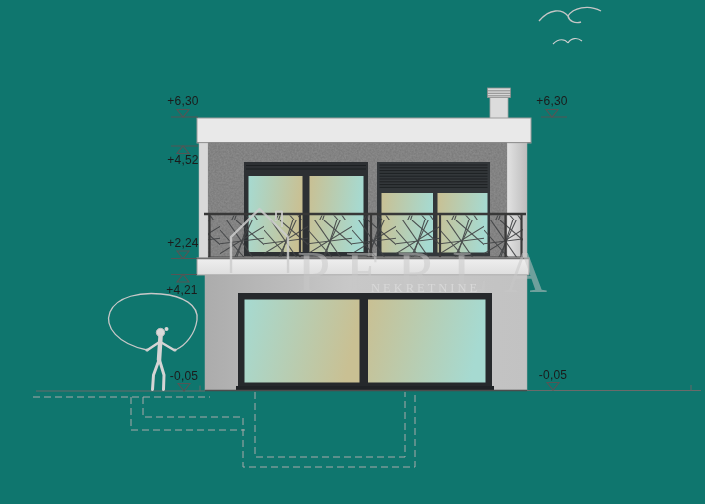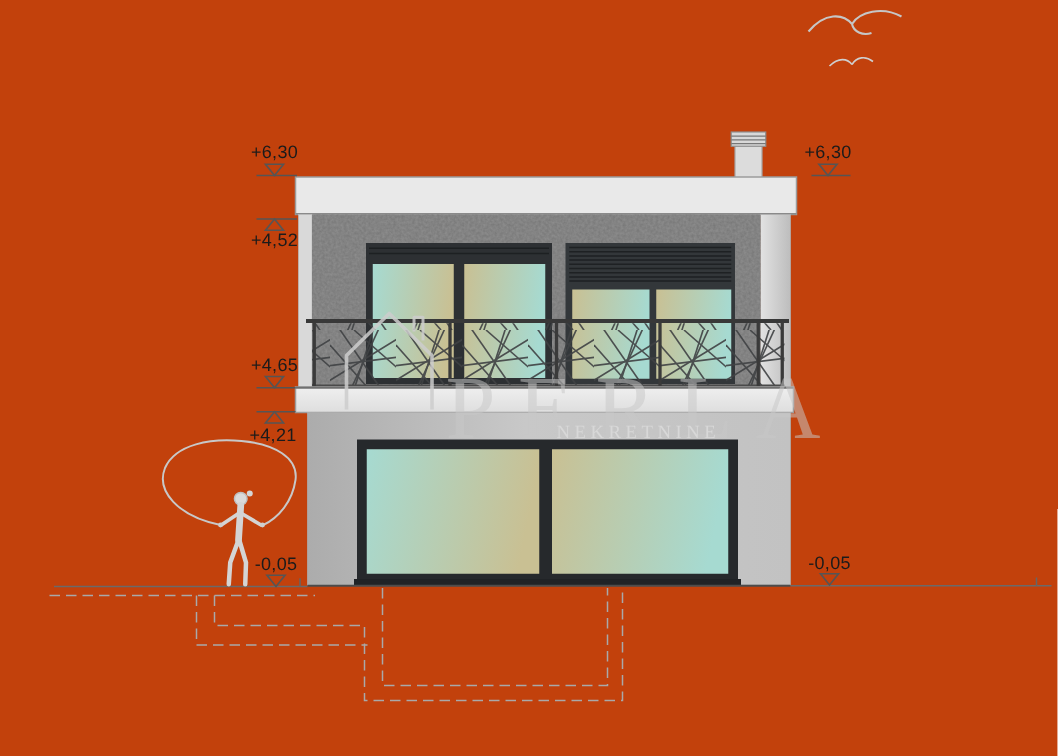--- a/index.html
+++ b/index.html
@@ -1,16 +1,16 @@
 <!DOCTYPE html>
 <html><head>
 <meta charset="utf-8">
 <style>
   html,body{margin:0;padding:0;background:#fff;}
-  .canvas{position:relative;width:705px;height:504px;background:#c2410c;overflow:hidden;
+  .canvas{position:relative;width:705px;height:504px;background:#0f766e;overflow:hidden;
           font-family:"Liberation Sans", sans-serif;}
   .art{position:absolute;left:0;top:0;}
   .lvl{position:absolute;transform:translateX(-50%);font:12px "Liberation Sans", sans-serif;
        color:#1b1b1b;white-space:nowrap;letter-spacing:.2px;}
   .wm-brand{position:absolute;left:297px;top:238px;font-family:"Liberation Serif", serif;
             font-size:60px;font-weight:400;letter-spacing:15px;color:rgba(200,200,200,0.52);
             white-space:nowrap;}
   .wm-sub{position:absolute;left:371px;top:281px;font-family:Liberation Serif, serif;
           font-size:12.5px;letter-spacing:3px;color:#d8d8d8;white-space:nowrap;}
 </style>
@@ -175,21 +175,21 @@
     <path d="M160.5 337 L159 360" stroke="#d4d4d4" stroke-width="4.5" stroke-linecap="round"></path>
     <path d="M159.5 342 L147.5 350 M160.5 342 L174 350" stroke="#d4d4d4" stroke-width="2.5" stroke-linecap="round"></path>
     <path d="M159 360 L153.5 375 L152.5 389.5 M159.5 360 L164 375 L163.5 389.5" stroke="#d4d4d4" stroke-width="3" stroke-linecap="round" fill="none"></path>
     <circle cx="147" cy="350" r="1.6" fill="#cfcfcf"></circle>
     <circle cx="175" cy="350" r="1.6" fill="#cfcfcf"></circle>
   </g>
 </svg>
 
 <div class="lvl" style="left:183px;top:94px">+6,30</div>
 <div class="lvl" style="left:183px;top:153px">+4,52</div>
-<div class="lvl" style="left:183px;top:236px">+4,65</div>
+<div class="lvl" style="left:183px;top:236px">+2,24</div>
 <div class="lvl" style="left:182px;top:283px">+4,21</div>
 <div class="lvl" style="left:184px;top:369px">-0,05</div>
 <div class="lvl" style="left:552px;top:94px">+6,30</div>
 <div class="lvl" style="left:553px;top:368px">-0,05</div>
 
 <div class="wm-brand">PERLA</div>
 <div class="wm-sub">NEKRETNINE</div>
 
 </div>
 

